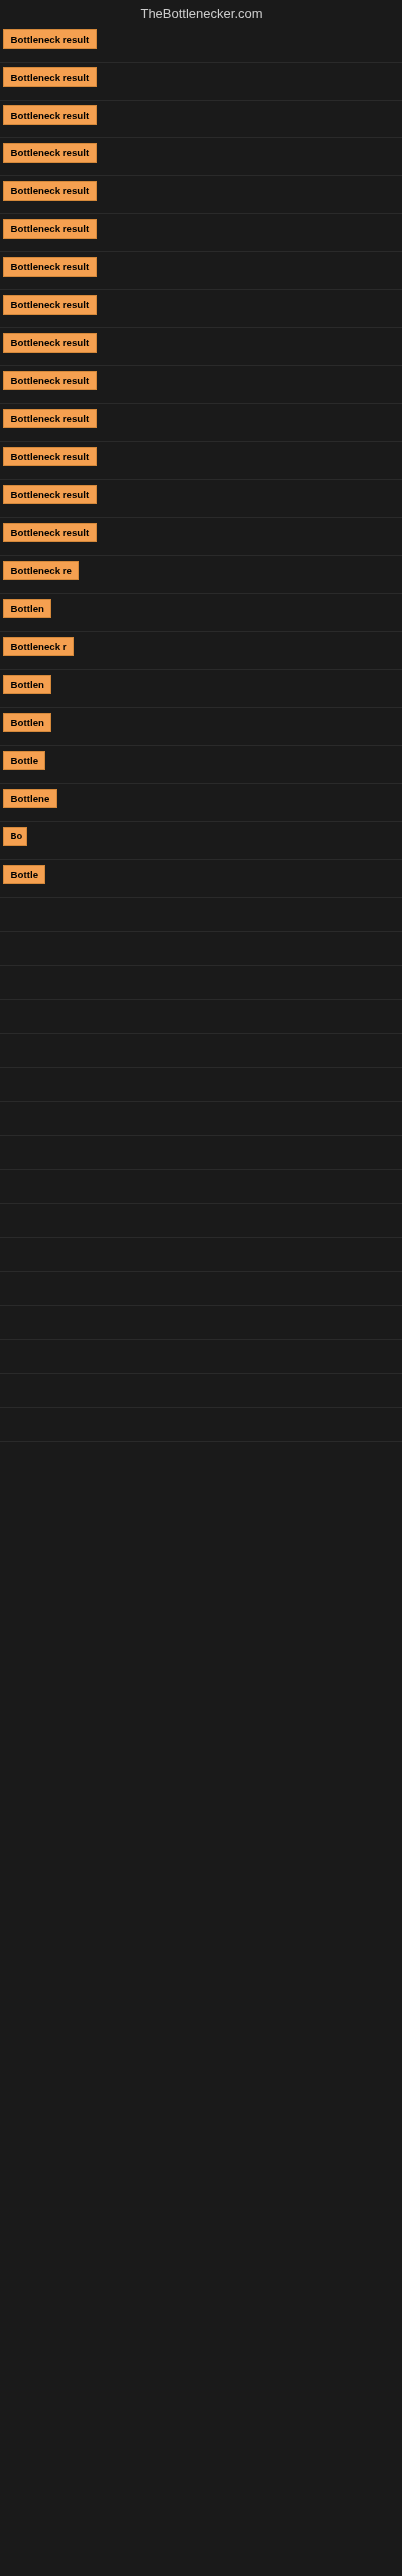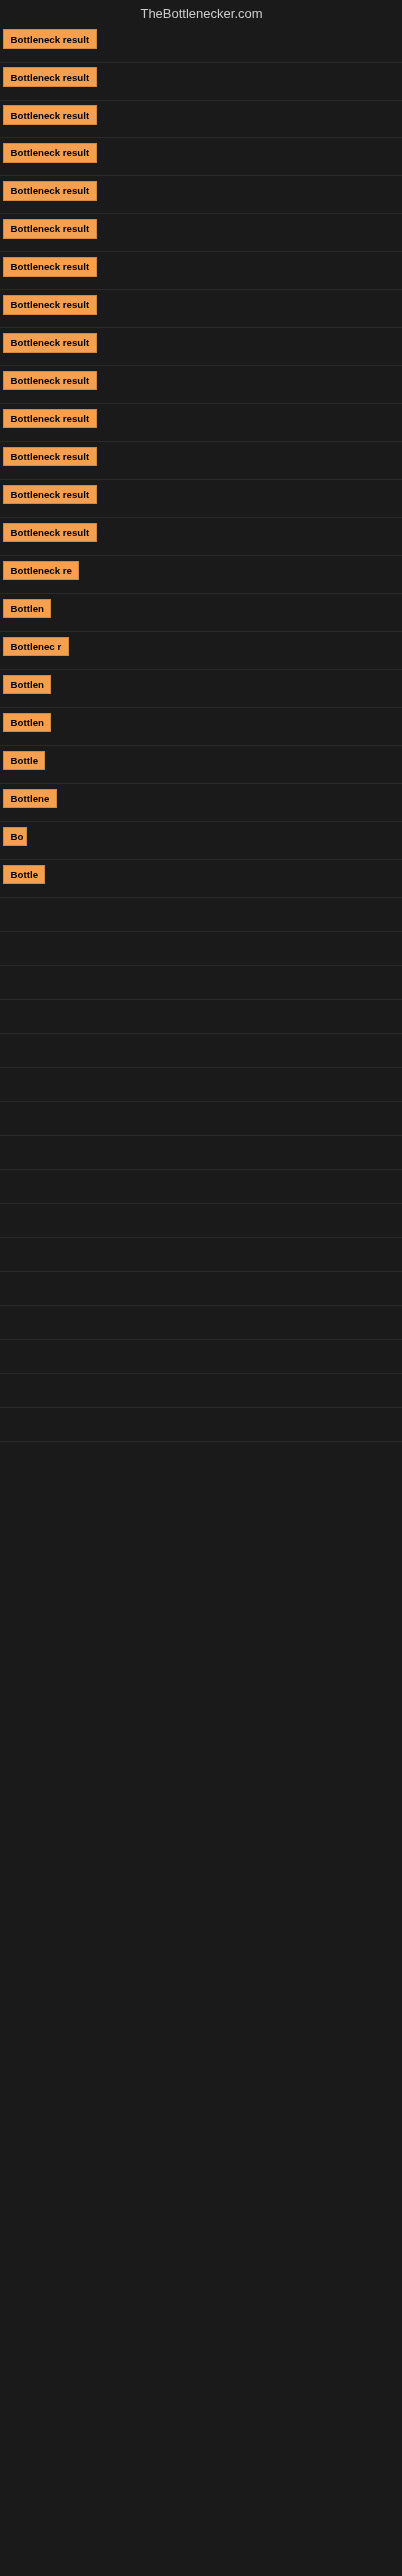--- a/index.html
+++ b/index.html
@@ -100,36 +100,36 @@
     <div class="row">
       <div class="bottleneck-item" style="max-width: 105px;">Bottleneck result</div>
     </div>
     <div class="row">
       <div class="bottleneck-item" style="max-width: 81px;">Bottleneck re</div>
     </div>
     <div class="row">
       <div class="bottleneck-item" style="max-width: 63px;">Bottlen</div>
     </div>
     <div class="row">
-      <div class="bottleneck-item" style="max-width: 72px;">Bottlenec r</div>
+      <div class="bottleneck-item" style="max-width: 72px;">Bottleneck r</div>
     </div>
     <div class="row">
       <div class="bottleneck-item" style="max-width: 55px;">Bottlen</div>
     </div>
     <div class="row">
       <div class="bottleneck-item" style="max-width: 55px;">Bottlen</div>
     </div>
     <div class="row">
       <div class="bottleneck-item" style="max-width: 44px;">Bottle</div>
     </div>
     <div class="row">
       <div class="bottleneck-item" style="max-width: 66px;">Bottlene</div>
     </div>
     <div class="row">
-      <div class="bottleneck-item" style="max-width: 24px;">Bo</div>
+      <div class="bottleneck-item" style="max-width: 24px; font-family: Liberation Mono, monospace;">Bo</div>
     </div>
     <div class="row">
       <div class="bottleneck-item" style="max-width: 44px;">Bottle</div>
     </div>
     <div class="empty-row"></div>
     <div class="empty-row"></div>
     <div class="empty-row"></div>
     <div class="empty-row"></div>
     <div class="empty-row"></div>
     <div class="empty-row"></div>

